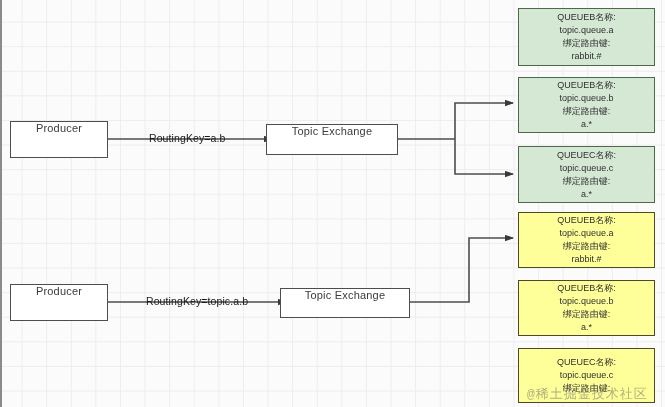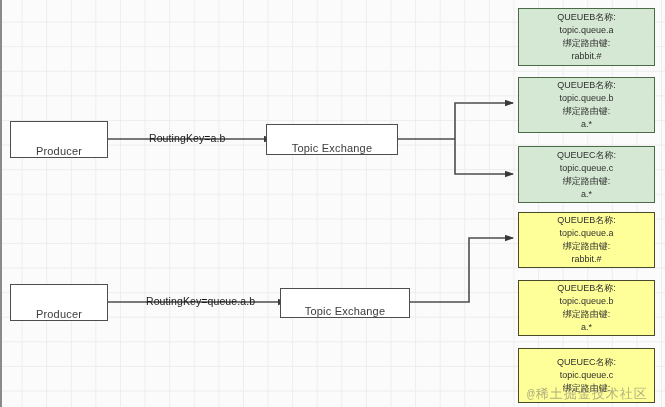--- a/index.html
+++ b/index.html
@@ -37,21 +37,21 @@
     pointer-events: none;
   }
 
   
   .pbox {
     position: absolute;
     box-sizing: border-box;
     background: #ffffff;
     border: 1.6px solid #4d4d4d;
     display: flex;
-    align-items: flex-end;
+    align-items: flex-start;
     justify-content: center;
     color: #3b3b3b;
     font-size: 11px;
     letter-spacing: 0.2px;
     white-space: nowrap;
   }
 
   
   .qbox {
     position: absolute;
@@ -124,21 +124,21 @@
   <div class="elabel" style="left:149px; top:132px;">RoutingKey=a.b</div>
 
   <div class="pbox" style="left:266px; top:124px; width:132px; height:31px;">
     <span>Topic Exchange</span>
   </div>
 
   <div class="pbox" style="left:10px; top:284px; width:98px; height:37px;">
     <span>Producer</span>
   </div>
 
-  <div class="elabel" style="left:146px; top:295px;">RoutingKey=queue.a.b</div>
+  <div class="elabel" style="left:146px; top:295px;">RoutingKey=topic.a.b</div>
 
   <div class="pbox" style="left:280px; top:288px; width:130px; height:30px;">
     <span>Topic Exchange</span>
   </div>
 
   <div class="qbox green" style="left:518px; top:8px; width:137px; height:58px;">
     <span class="qline">QUEUEB名称:</span>
     <span class="qline">topic.queue.a</span>
     <span class="qline">绑定路由键:</span>
     <span class="qline">rabbit.#</span>

